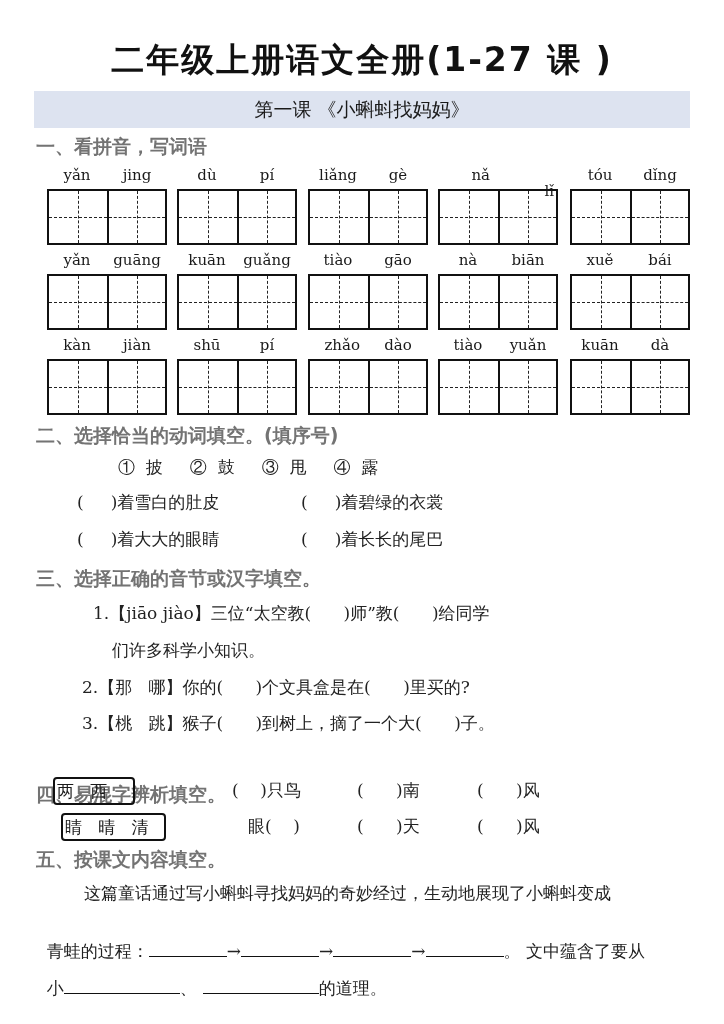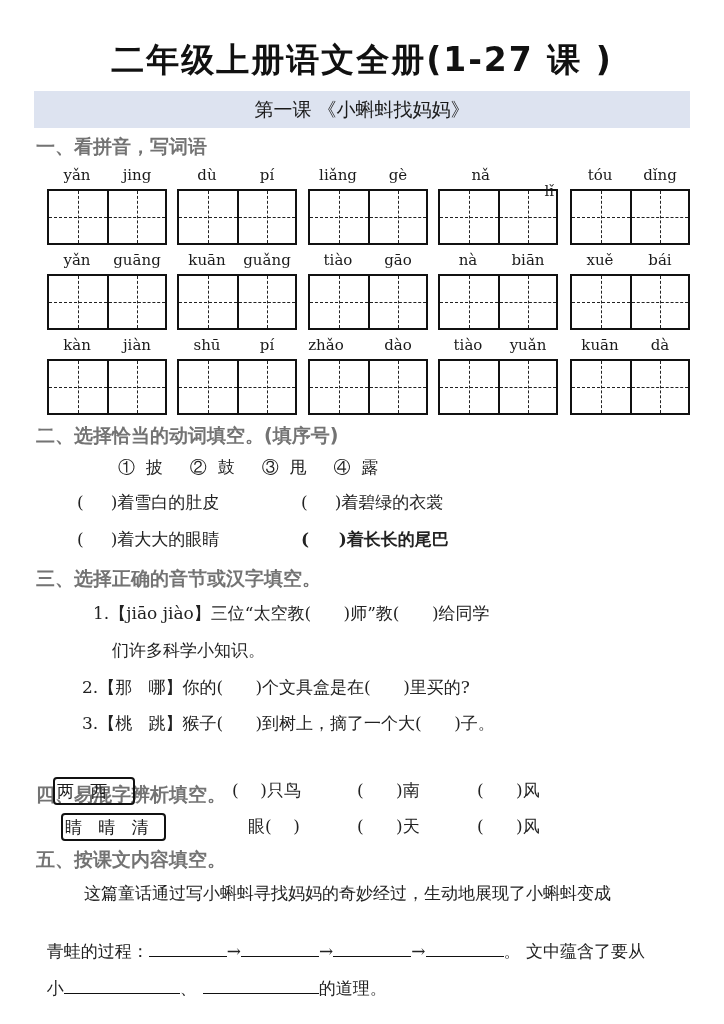--- a/index.html
+++ b/index.html
@@ -169,21 +169,21 @@
     <div class="abs grid-group" style="left: 177px; top: 359px;">
       <div class="grid-cell">
         <div class="v"></div>
         <div class="h"></div>
       </div>
       <div class="grid-cell">
         <div class="v"></div>
         <div class="h"></div>
       </div>
     </div>
-    <div class="abs pinyin" style="left: 304px; top: 336px; width: 44px; text-align: center;">zhǎo</div>
+    <div class="abs pinyin" style="left: 316px; top: 336px; width: 44px; text-align: right;">zhǎo</div>
     <div class="abs pinyin" style="left: 372px; top: 336px; width: 52px; text-align: center;">dào</div>
     <div class="abs grid-group" style="left: 308px; top: 359px;">
       <div class="grid-cell">
         <div class="v"></div>
         <div class="h"></div>
       </div>
       <div class="grid-cell">
         <div class="v"></div>
         <div class="h"></div>
       </div>
@@ -212,21 +212,21 @@
         <div class="h"></div>
       </div>
     </div>
   </div>
 
 <div class="abs section-heading" style="left:36px; top:423px;">二、选择恰当的动词填空。(填序号)</div>
 <div class="abs line-text" style="left:118px; top:456px;">①  披     ②  鼓     ③  甩     ④  露</div>
 <div class="abs line-text" style="left:77px; top:491px;">(     )着雪白的肚皮</div>
 <div class="abs line-text" style="left:301px; top:491px;">(     )着碧绿的衣裳</div>
 <div class="abs line-text" style="left:77px; top:528px;">(     )着大大的眼睛</div>
-<div class="abs line-text" style="left:301px; top:528px;font-weight:bold;">(     )着长长的尾巴</div>
+<div class="abs line-text" style="left:301px; top:528px;">(     )着长长的尾巴</div>
 
 <div class="abs section-heading" style="left:36px; top:566px;">三、选择正确的音节或汉字填空。</div>
 <div class="abs line-text" style="left:82px; top:602px;margin-left:11px;">1.【jiāo jiào】三位“太空教(      )师”教(      )给同学</div>
 <div class="abs line-text" style="left:112px; top:639px;">们许多科学小知识。</div>
 <div class="abs line-text" style="left:82px; top:676px;">2.【那   哪】你的(      )个文具盒是在(      )里买的?</div>
 <div class="abs line-text" style="left:82px; top:712px;">3.【桃   跳】猴子(      )到树上，摘了一个大(      )子。</div>
 
 <div class="abs section-heading" style="left:36px; top:744px;margin-top:38px;">四、易混字辨析填空。</div>
 <div class="abs boxed" style="left:53px; top:777px; width:74px;">两   西</div>
 <div class="abs line-text" style="left:232px; top:779px;">(    )只鸟</div>

